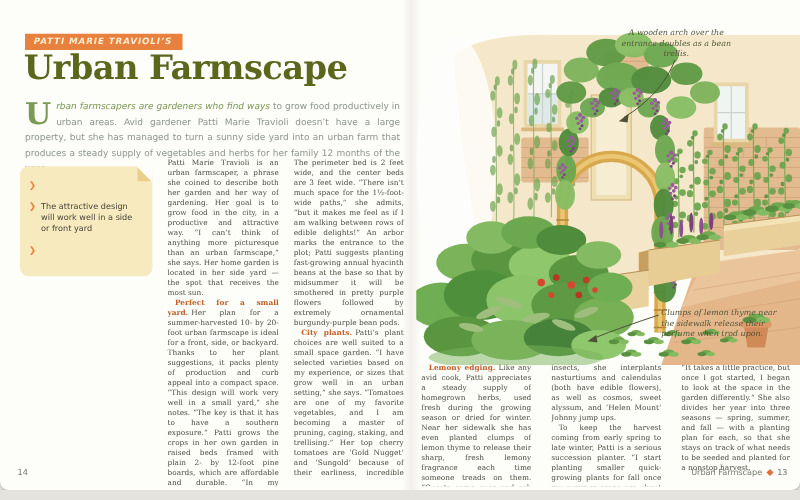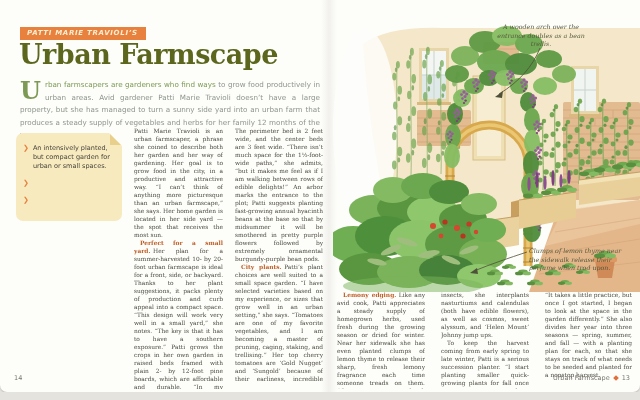--- a/index.html
+++ b/index.html
@@ -31,21 +31,21 @@
   }
   .intro{
     position:absolute;left:20px;top:79px;width:300px;
     font:7.2px/12.5px "DejaVu Sans", sans-serif;color:#8D968C;
     text-align:justify;
   }
   .dropcap{
     float:left;font:bold 24px/19px "DejaVu Serif", serif;
     color:#7C9A53;margin:2px 4px 0 0;
   }
-  .intro .lead-italic{color:#7C9A53;}
+  .intro .lead-italic{font-style:italic;color:#7C9A53;}
 
   
   .sidebar{
     position:absolute;left:16px;top:133px;width:106px;
     background:#F8EABF;border-radius:7px;
     padding:11px 8px 8px 7px;box-sizing:border-box;
   }
   .sidebar::before{
     content:"";position:absolute;top:0;right:0;width:0;height:0;
     border-top:13px solid #fdfdfa;border-left:13px solid transparent;
@@ -103,24 +103,24 @@
   <div class="kicker">PATTI MARIE TRAVIOLI’S</div>
   <div class="title">Urban Farmscape</div>
 
   <div class="intro">
     <span class="dropcap">U</span><span class="lead-italic">rban farmscapers are gardeners who find ways</span><span> to grow food productively in urban areas. Avid gardener Patti Marie Travioli doesn’t have a large property, but she has managed to turn a sunny side yard into an urban farm that produces a steady supply of vegetables and herbs for her family 12 months of the year.</span>
   </div>
 
   <div class="sidebar">
     <div class="sidebar-item">
       <span class="chev">❯</span>
-      <span>An intensively planted, but compact garden for urban or small spaces.</span>
     </div>
     <div class="sidebar-item">
       <span class="chev">❯</span>
+      <span>The attractive design will work well in a side or front yard</span>
     </div>
     <div class="sidebar-item">
       <span class="chev">❯</span>
     </div>
   </div>
 
   <div class="col" id="col1">
     <p>Patti Marie Travioli is an urban farmscaper, a phrase she coined to describe both her garden and her way of gardening. Her goal is to grow food in the city, in a productive and attractive way. “I can’t think of anything more picturesque than an urban farmscape,” she says. Her home garden is located in her side yard — the spot that receives the most sun.</p>
     <p class="ind"><span class="lead-in">Perfect for a small yard.</span><span>Her plan for a summer-harvested 10- by 20-foot urban farmscape is ideal for a front, side, or backyard. Thanks to her plant suggestions, it packs plenty of production and curb appeal into a compact space. “This design will work very well in a small yard,” she notes. “The key is that it has to have a southern exposure.” Patti grows the crops in her own garden in raised beds framed with plain 2- by 12-foot pine boards, which are affordable and durable. “In my farmscape, I like to organize the garden, and I like the look of raised beds, which help me to keep plants where they need to be kept,” she says. She also notes that her raised beds make it easy to extend the garden season with cold frames.</span></p>
   </div>

